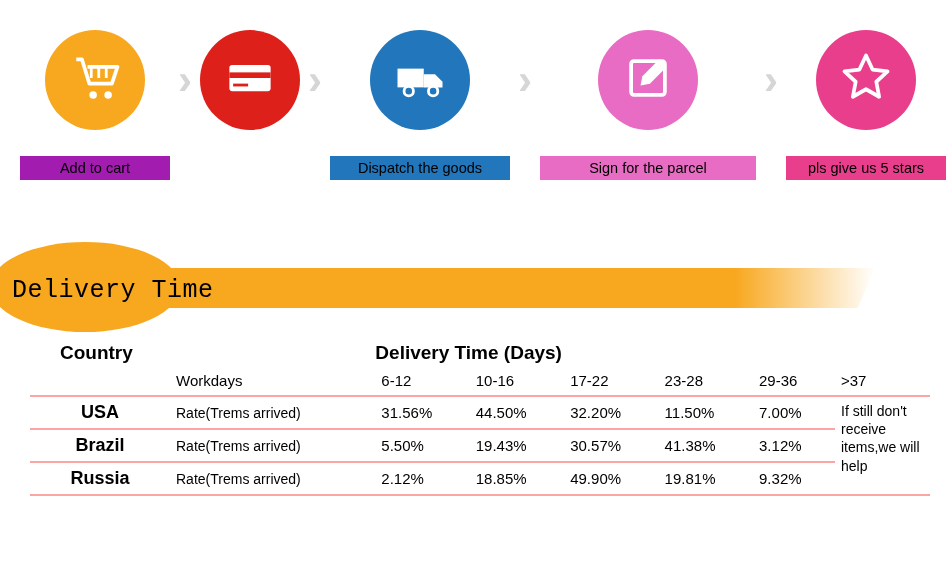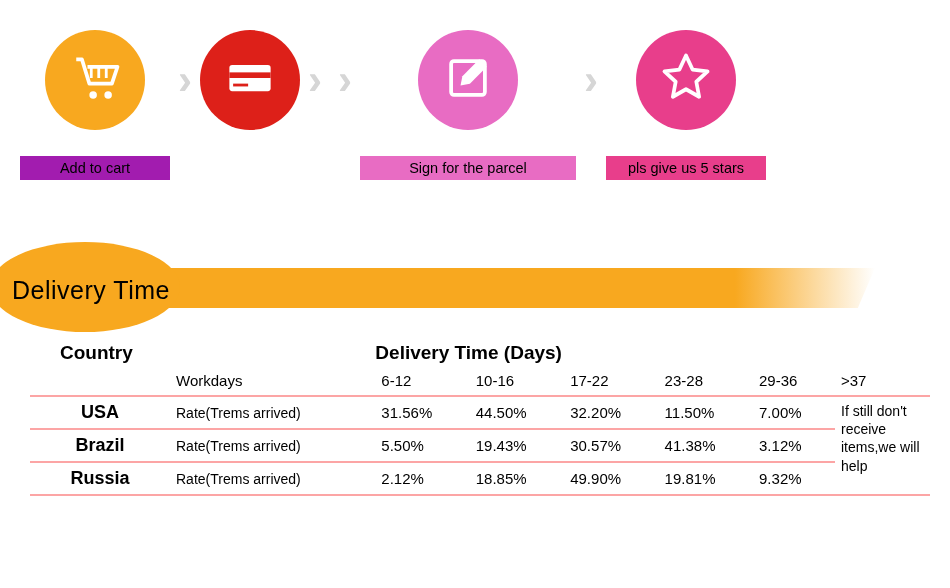--- a/index.html
+++ b/index.html
@@ -92,21 +92,21 @@
     width: 860px;
     background: linear-gradient(90deg, #f8a81f 0 720px, #fff 100%);
     clip-path: polygon(0 0, 100% 0, 98% 100%, 0 100%);
     z-index: 1;
   }
   .dt-title {
     position: absolute;
     left: 12px;
     top: 26px;
     z-index: 3;
-    font-family: Liberation Sans, sans-serif;
+    font-family: Liberation Mono, monospace;
     font-size: 25px;
     letter-spacing: .5px;
     color: #000;
   }
 
   
   .tbl-wrap { margin: 8px 0 0 30px; width: 900px; }
   .tbl { width: 100%; border-collapse: collapse; font-size: 15px; }
   .tbl th { font-weight: 700; text-align: left; }
   .tbl td { padding: 5px 6px; }
@@ -150,20 +150,33 @@
         <svg viewBox="0 0 64 64">
             <rect x="10" y="18" width="44" height="28" rx="3" fill="#fff"></rect>
             <rect x="10" y="26" width="44" height="6" fill="#dd2019"></rect>
             <rect x="14" y="38" width="16" height="3" fill="#dd2019"></rect>
           </svg>
       </span>
     </div>
   </div>
   <div class="chevron">›</div>
 
+  <div class="step">
+    <div class="circle c-blue">
+      <span>
+        <svg viewBox="0 0 64 64">
+            <path d="M8 22h28v20H8z" fill="#fff"></path>
+            <path d="M36 28h12l8 8v6H36z" fill="#fff"></path>
+            <circle cx="20" cy="46" r="5" fill="#2276bb" stroke="#fff" stroke-width="3"></circle>
+            <circle cx="46" cy="46" r="5" fill="#2276bb" stroke="#fff" stroke-width="3"></circle>
+          </svg>
+      </span>
+    </div>
+    <div class="step-label l-blue">Dispatch the goods</div>
+  </div>
   <div class="chevron">›</div>
 
   <div class="step">
     <div class="circle c-pink">
       <span>
         <svg viewBox="0 0 64 64">
             <rect x="14" y="14" width="36" height="36" rx="3" fill="none" stroke="#fff" stroke-width="4"></rect>
             <path d="M44 12l8 8-18 18-10 2 2-10z" fill="#fff"></path>
           </svg>
       </span>

